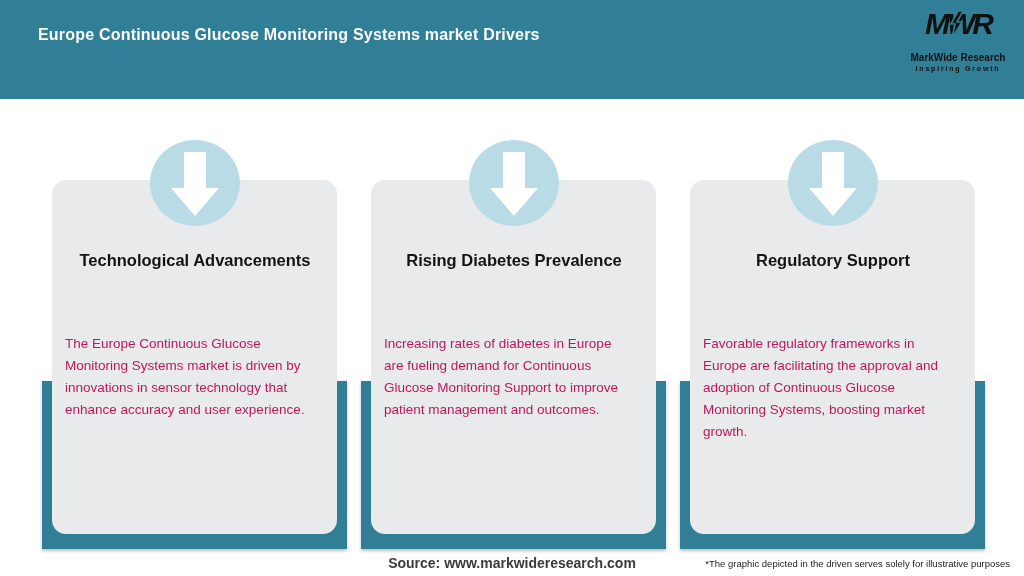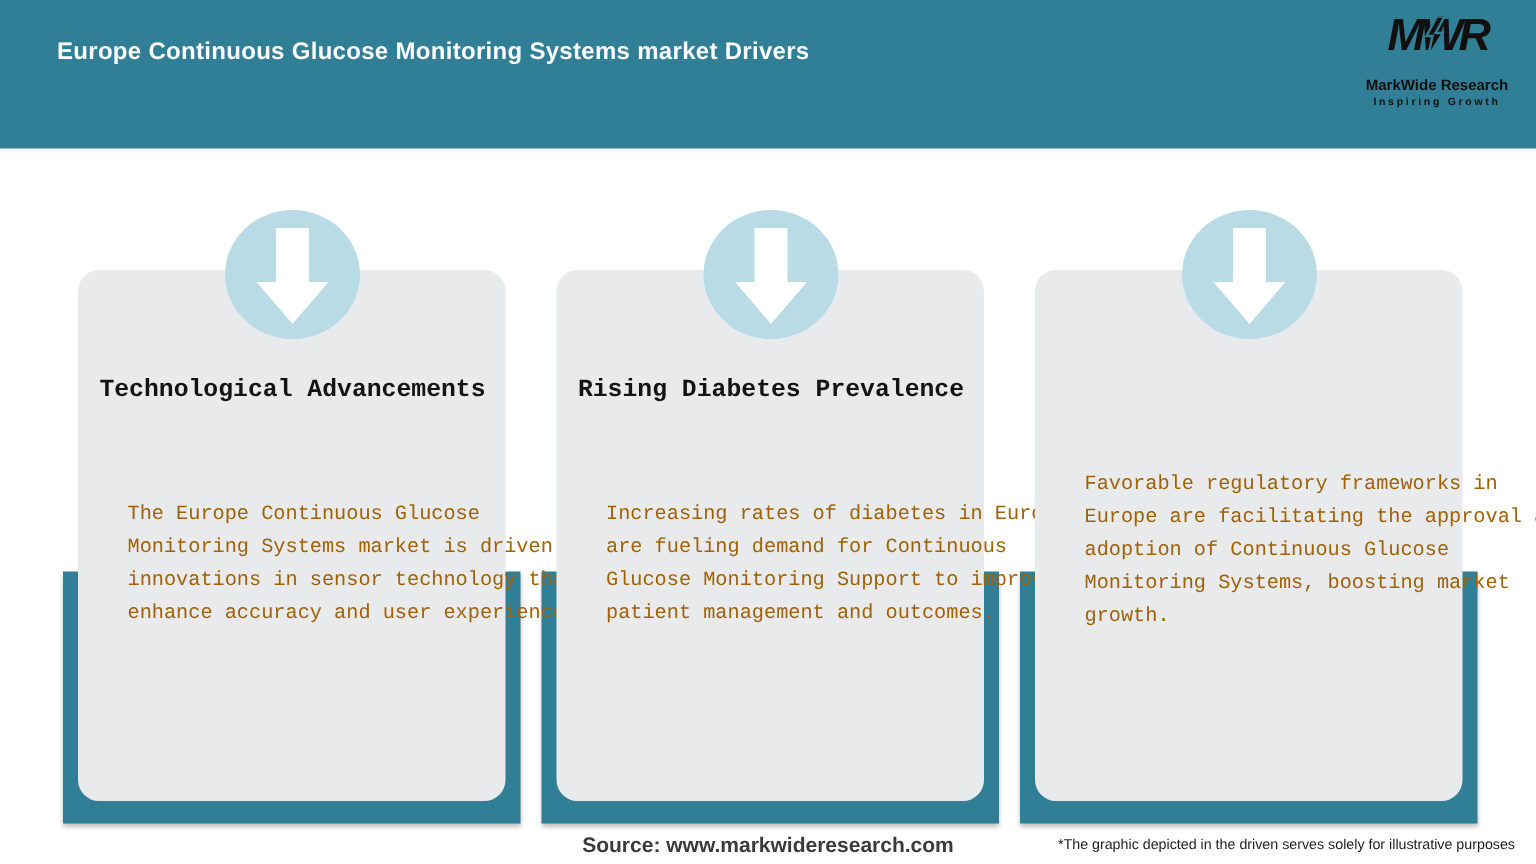--- a/index.html
+++ b/index.html
@@ -40,21 +40,21 @@
   .logo-tagline {
     font-size: 7px; font-weight: bold; letter-spacing: 1.8px;
     line-height: 9px; white-space: nowrap; margin-top: 1px;
   }
 
   
   .cards {
     position: absolute; top: 180px; left: 52px; right: 49px;
     display: flex; justify-content: space-between;
   }
-  .card-col { position: relative; width: 285px; height: 370px; font-family: Liberation Mono, monospace; }
+  .card-col { position: relative; width: 285px; height: 370px; }
   .ribbon {
     position: absolute; top: 201px; left: -10px; right: -10px; height: 168px;
     background: #317f96;
     box-shadow: 0 2px 3px rgba(0,0,0,0.25);
     z-index: 0;
   }
   .card {
     position: absolute; top: 0; left: 0; width: 285px; height: 354px;
     background: #e8eaeb; border-radius: 14px; z-index: 1;
     padding: 70px 12px 0 13px;
@@ -64,22 +64,22 @@
     width: 90px; height: 86px; border-radius: 50%;
     background: #b9dbe6; z-index: 2;
     display: flex; align-items: center; justify-content: center;
   }
   .circle svg { display: block; margin-top: 2px; }
   .card-title {
     text-align: center; font-size: 16.5px; font-weight: bold;
     color: #141414; line-height: 20px; white-space: nowrap;
   }
   .card-body {
-    margin-top: 63px; font-size: 13.5px; color: #a16207;
-    line-height: 22px; white-space: pre; margin-left: 20px;
+    margin-top: 63px; font-size: 13.5px; color: #be185d;
+    line-height: 22px; white-space: pre;
   }
 
   
   .footer-source {
     position: absolute; left: 0; right: 0; bottom: 5px;
     text-align: center; font-size: 14px; font-weight: bold; color: #3a3a3a;
   }
   .footer-disclaimer {
     position: absolute; right: 14px; bottom: 7px;
     font-size: 9.5px; color: #1c1c1c;
@@ -132,20 +132,21 @@
     <div class="circle">
       <svg width="54" height="64" viewBox="0 0 54 64">
         <polygon points="16,0 38,0 38,36 51,36 27,64 3,36 16,36" fill="#ffffff"></polygon>
       </svg>
     </div>
   </div>
 
   <div class="card-col">
     <div class="ribbon"></div>
     <div class="card">
+      <div class="card-title">Regulatory Support</div>
       <div class="card-body">Favorable regulatory frameworks in
 Europe are facilitating the approval and
 adoption of Continuous Glucose
 Monitoring Systems, boosting market
 growth.</div>
     </div>
     <div class="circle">
       <svg width="54" height="64" viewBox="0 0 54 64">
         <polygon points="16,0 38,0 38,36 51,36 27,64 3,36 16,36" fill="#ffffff"></polygon>
       </svg>

